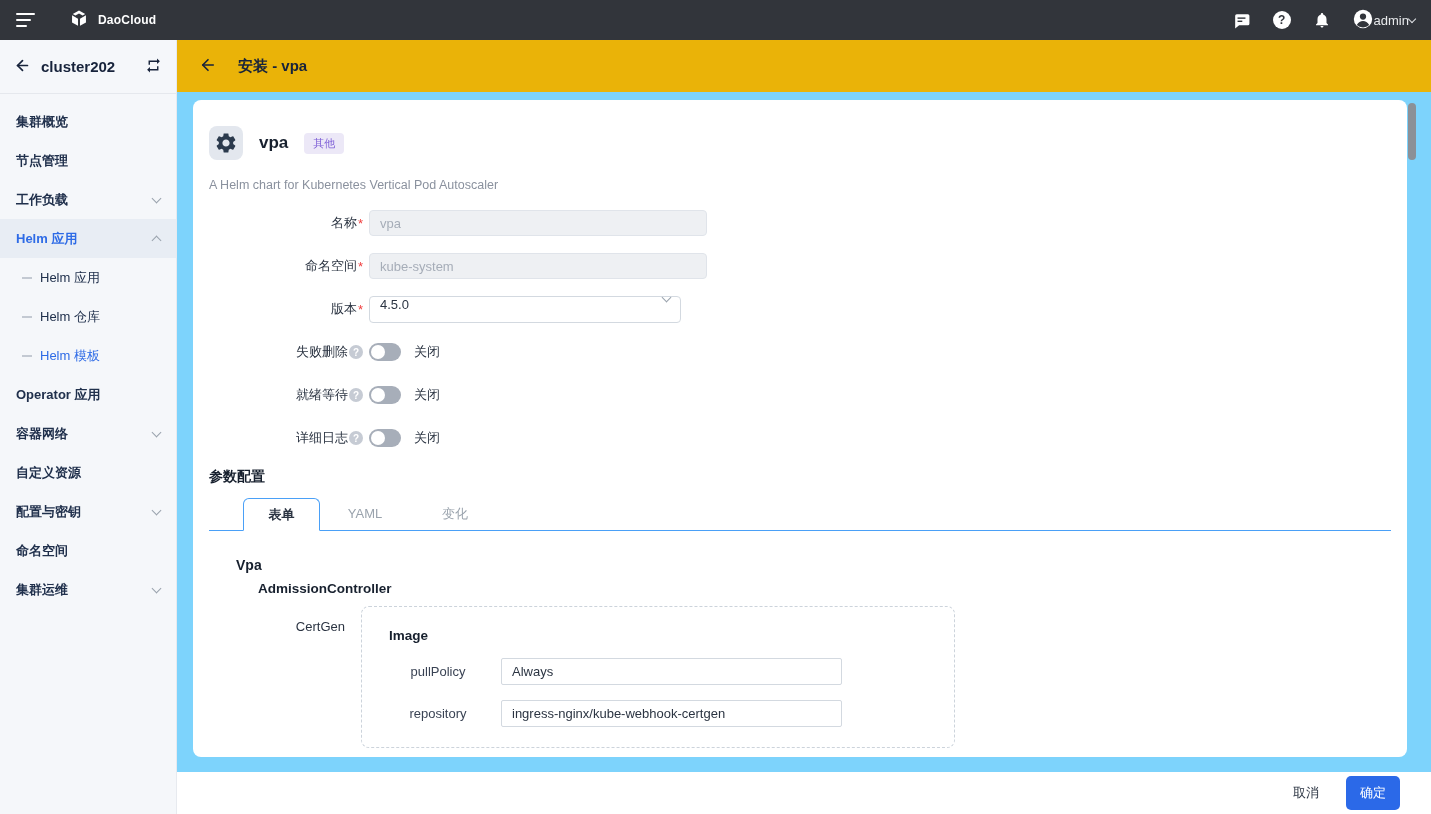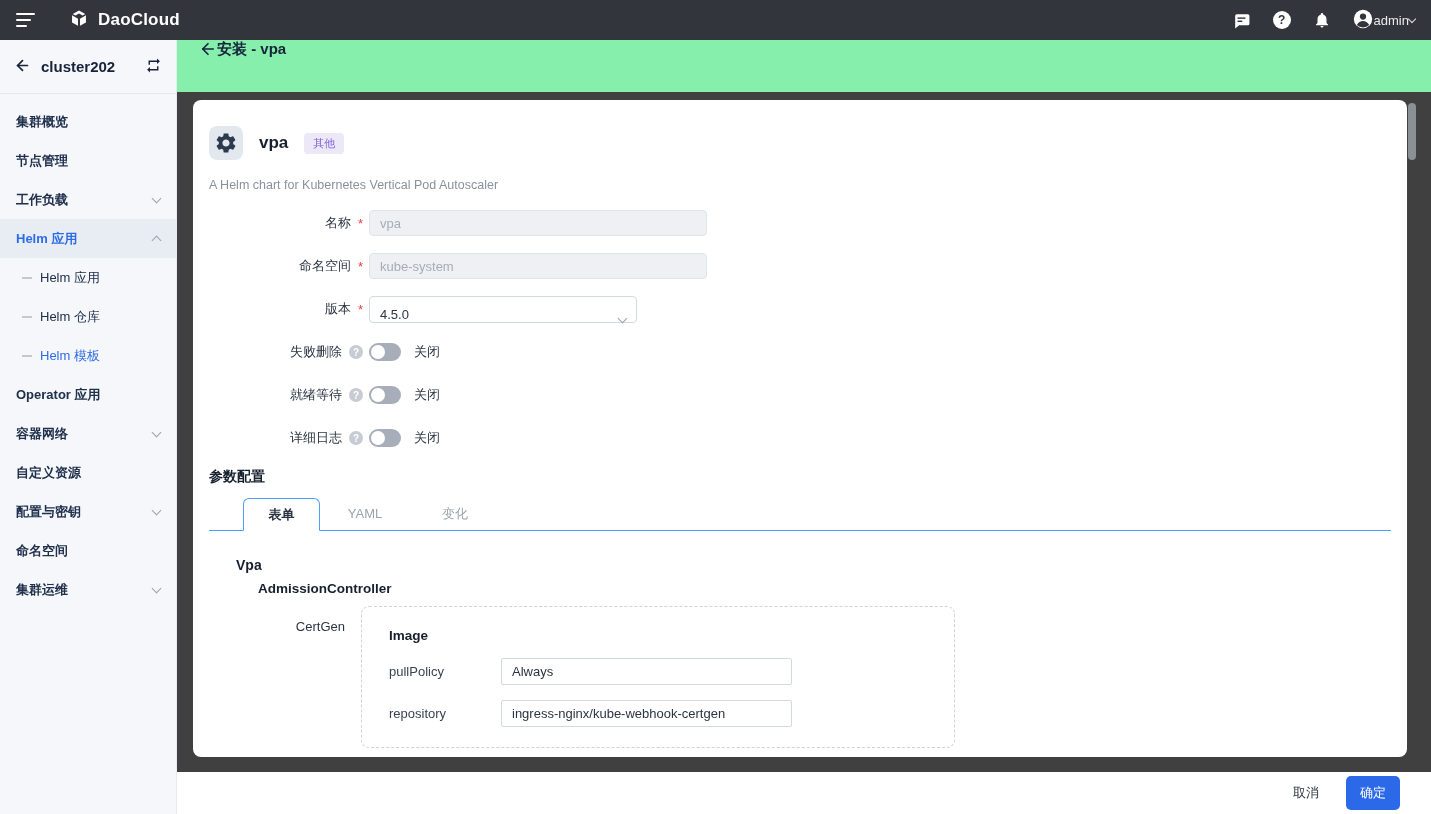--- a/index.html
+++ b/index.html
@@ -14,21 +14,21 @@
   .topbar {
     height:40px; background:#32353b; display:flex; align-items:center;
     padding:0 16px; color:#fff;
   }
   .hamburger { width:22px; display:flex; flex-direction:column; gap:4px; cursor:pointer; margin-right:30px;}
   .hamburger span { height:2px; background:#fff; border-radius:1px; }
   .hamburger span:nth-child(1){width:19px;}
   .hamburger span:nth-child(2){width:15px;}
   .hamburger span:nth-child(3){width:11px;}
   .brand { display:flex; align-items:center; gap:8px; }
-  .brand-name { font-weight:bold; font-size:17px; letter-spacing:.2px; }
+  .brand-name { font-weight:bold; font-size:12px; letter-spacing:.2px; }
   .topbar-right { margin-left:auto; display:flex; align-items:center; gap:20px; }
   .tb-icon { width:20px; height:20px; display:flex; align-items:center; justify-content:center; cursor:pointer; }
   .help-circle { width:18px; height:18px; border-radius:50%; background:#fff; color:#32353b;
     font-weight:bold; font-size:12px; display:flex; align-items:center; justify-content:center; }
   .user-chip { display:flex; align-items:center; cursor:pointer; }
   .user-name { font-size:13px; color:#e8eaec; }
   .chev { display:inline-block; width:7px; height:7px; border-right:1.6px solid #9aa3ad;
     border-bottom:1.6px solid #9aa3ad; transform:rotate(45deg); margin-top:-3px;}
   .chev.up { transform:rotate(-135deg); margin-top:4px; }
   .chev.white { border-color:#dfe1e4; width:6px; height:6px;}
@@ -46,48 +46,48 @@
   .nav-item { height:39px; display:flex; align-items:center; padding:0 16px;
     font-size:13px; font-weight:600; color:#20304c; cursor:pointer; }
   .nav-item .chev { margin-left:auto; }
   .nav-item.active { background:#e8edf4; color:#2e6be6; }
   .nav-item.sub { font-weight:400; padding-left:22px; }
   .nav-item.sub .dash { width:10px; height:2px; background:#c3c9d2; margin-right:8px; flex:none; }
   .nav-item.sub.active-sub { background:transparent; color:#2e6be6; }
 
   
   .main { flex:1; display:flex; flex-direction:column; min-width:0; }
-  .page-header { height:52px; background:#86efac; display:flex; align-items:flex-start;
-    padding-left:22px; gap:0; }
+  .page-header { height:52px; background:#eab308; display:flex; align-items:center;
+    padding-left:22px; gap:21px; }
   .page-title { font-weight:bold; font-size:15px; color:#17233b; }
-  .content-wrap { flex:1; position:relative; overflow:hidden; background:#404040; }
+  .content-wrap { flex:1; position:relative; overflow:hidden; background:#7dd3fc; }
   .card { margin:8px 24px 0 16px; height:657px; background:#fff; border-radius:8px;
     overflow:hidden; padding:26px 16px 0 16px; }
 
   
   .app-head { display:flex; align-items:center; gap:16px; }
   .app-icon-box { width:34px; height:34px; border-radius:8px; background:#e3e7ee;
     display:flex; align-items:center; justify-content:center; flex:none; }
   .app-name { font-size:17px; font-weight:bold; color:#17202e; }
   .app-tag { font-size:11px; padding:3px 9px; border-radius:4px; background:#ece8f7; color:#7c5cd6; }
   .app-desc { margin-top:18px; color:#8a919e; font-size:12.5px; }
 
   
   .form { margin-top:18px; }
   .form-row { display:flex; align-items:center; margin-bottom:17px; height:26px; }
   .f-label { width:160px; text-align:right; padding-right:6px; display:flex;
-    justify-content:flex-end; align-items:center; gap:7px; color:#2b3442; flex:none; }
+    justify-content:flex-end; align-items:center; gap:1px; color:#2b3442; flex:none; }
   .req { color:#f03e3e; font-size:13px; }
   .q-icon { width:14px; height:14px; border-radius:50%; background:#c6cbd4; color:#fff;
     font-size:10px; font-weight:bold; display:flex; align-items:center; justify-content:center; cursor:pointer;}
   .f-input { width:338px; height:26px; border-radius:4px; border:1px solid #e0e4ea;
     background:#eef0f3; padding:0 10px; font-size:13px; font-family:inherit; color:#2b3442; }
   .f-input::placeholder { color:#a6adb8; opacity:1; }
-  .f-select { width:268px; height:27px; border-radius:4px; border:1px solid #d3d9e0;
-    background:#fff; padding:0 10px; display:flex; align-items:flex-end; justify-content:space-between;
+  .f-select { width:312px; height:27px; border-radius:4px; border:1px solid #d3d9e0;
+    background:#fff; padding:0 10px; display:flex; align-items:flex-start; justify-content:space-between;
     color:#2b3442; cursor:pointer; }
   .toggle { width:32px; height:18px; border-radius:9px; background:#a7aeb9; position:relative;
     cursor:pointer; flex:none; }
   .toggle .knob { position:absolute; left:2px; top:2px; width:14px; height:14px;
     border-radius:50%; background:#fff; }
   .toggle-state { margin-left:13px; color:#2b3442; }
 
   
   .params-title { margin-top:8px; font-size:14px; font-weight:bold; color:#17202e; }
   .tabbar { margin-top:12px; display:flex; align-items:flex-end; padding-left:34px;
@@ -97,22 +97,22 @@
   .tab.active { width:77px; background:#fff; border:1px solid #4aa0f7; border-bottom:1px solid #fff;
     border-radius:6px 6px 0 0; color:#2b3442; font-weight:bold; margin-bottom:-1px; }
   .h-vpa { margin:26px 0 0 27px; font-size:14px; font-weight:bold; color:#17202e; }
   .h-admission { margin:8px 0 0 49px; font-size:13.5px; font-weight:bold; color:#17202e; }
   .certgen-row { margin-top:10px; display:flex; }
   .certgen-label { width:152px; text-align:right; padding:13px 16px 0 0; color:#2b3442; flex:none; }
   .dashed-box { width:594px; border:1px dashed #ccd3db; border-radius:8px;
     padding:21px 0 20px 27px; }
   .box-title { font-size:13.5px; font-weight:bold; color:#17202e; }
   .box-row { margin-top:15px; display:flex; align-items:center; }
-  .box-label { width:112px; text-align:left; padding-right:14px; color:#3a4354; flex:none; }
-  .box-input { width:291px; height:27px; border:1px solid #d3d9e0; border-radius:2px;
+  .box-label { width:112px; text-align:center; padding-right:14px; color:#3a4354; flex:none; }
+  .box-input { width:341px; height:27px; border:1px solid #d3d9e0; border-radius:2px;
     padding:0 10px; font-size:13px; font-family:inherit; color:#2b3442; background:#fff; }
 
   .scroll-thumb { position:absolute; right:15px; top:11px; width:8px; height:57px;
     background:#8b9097; border-radius:4px; cursor:pointer; }
 
   
   .footer { height:42px; background:#fff; display:flex; align-items:center;
     justify-content:flex-end; padding-right:31px; gap:27px; }
   .btn-cancel { color:#2b3442; font-size:13px; cursor:pointer; background:none; border:none;
     font-family:inherit; }

